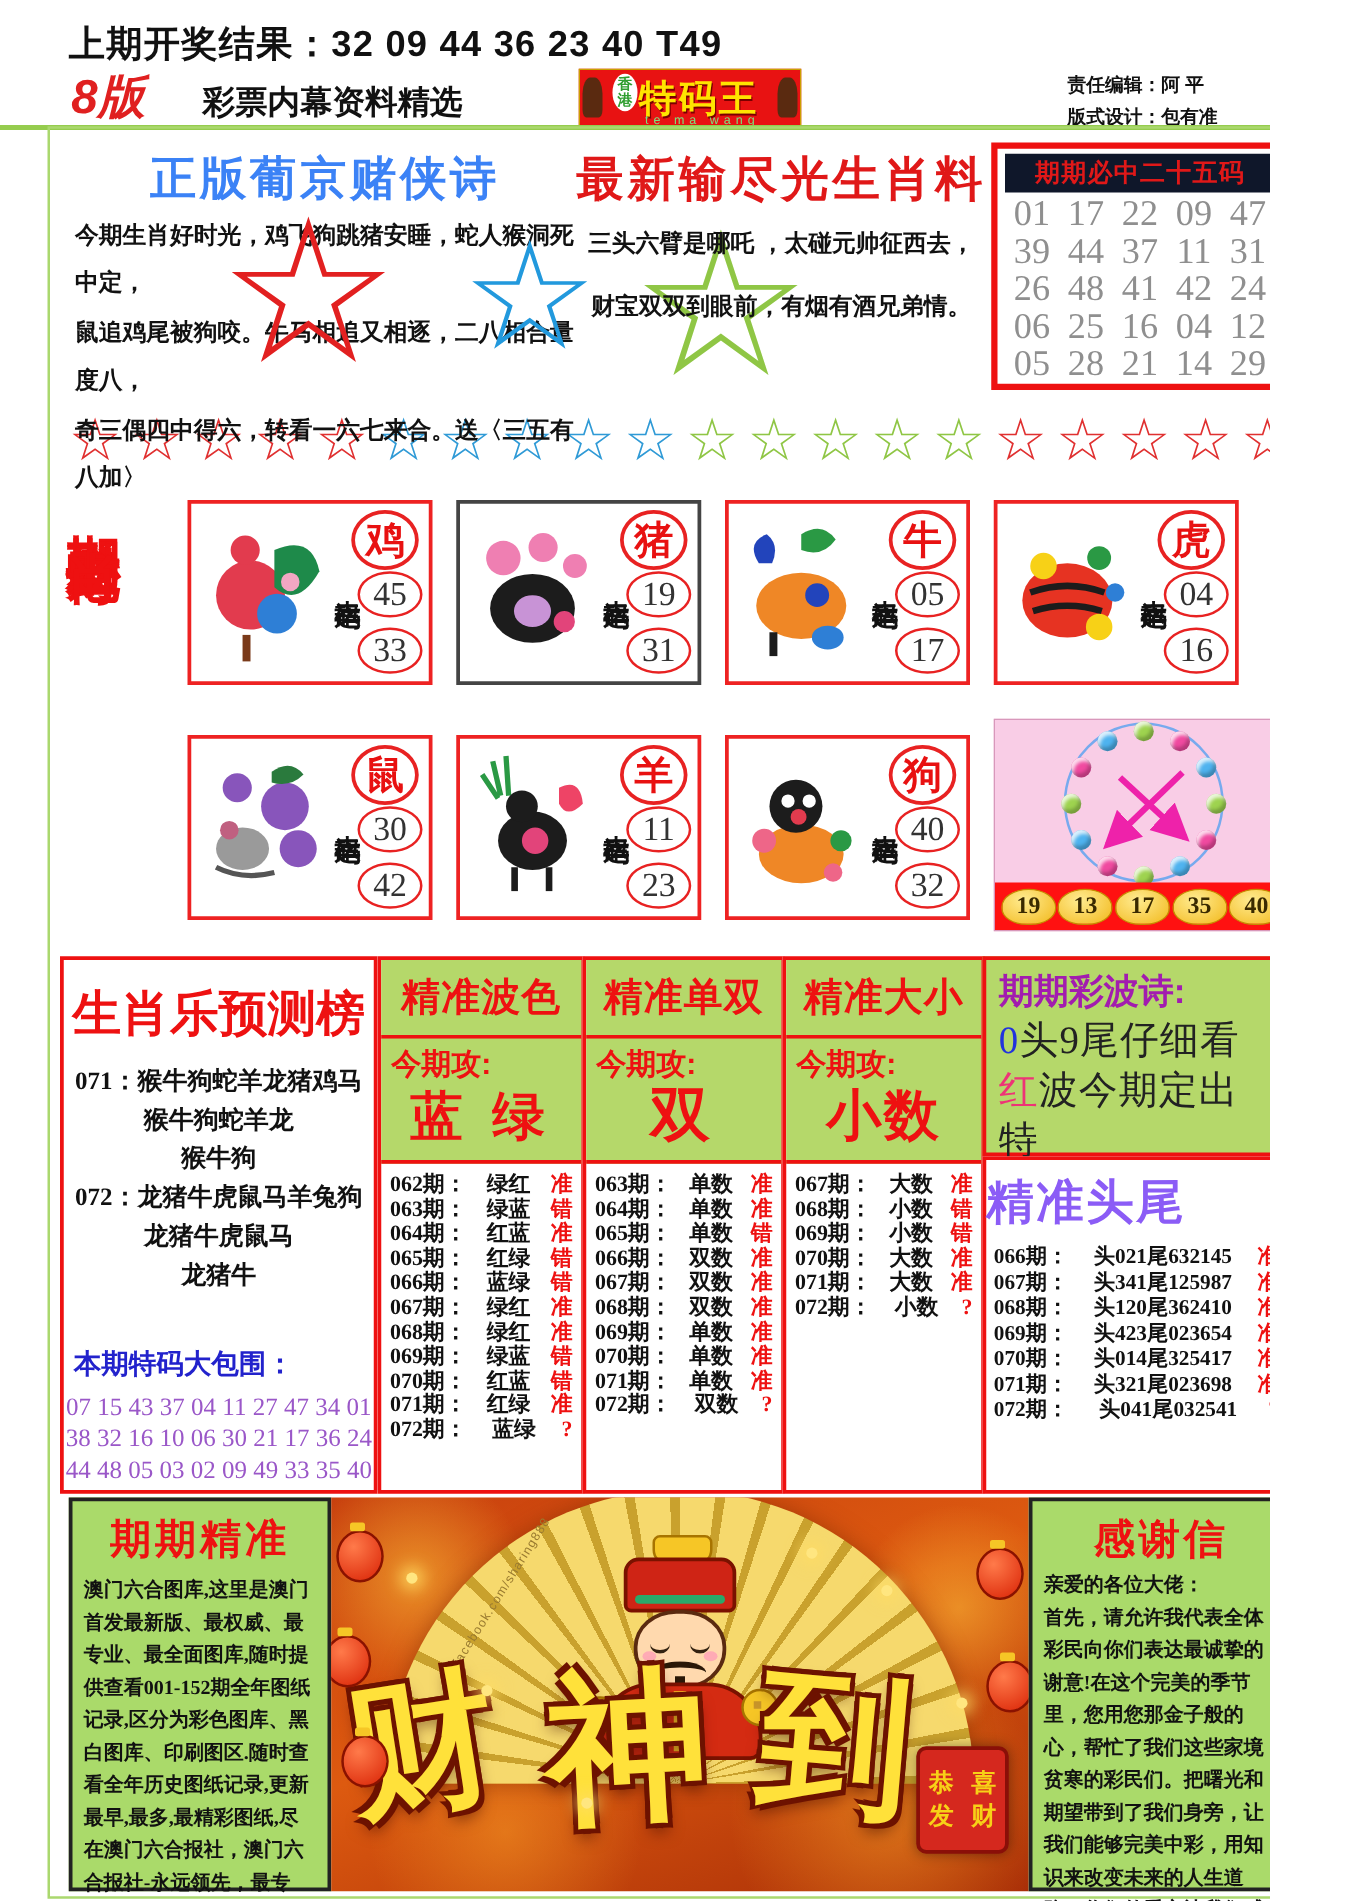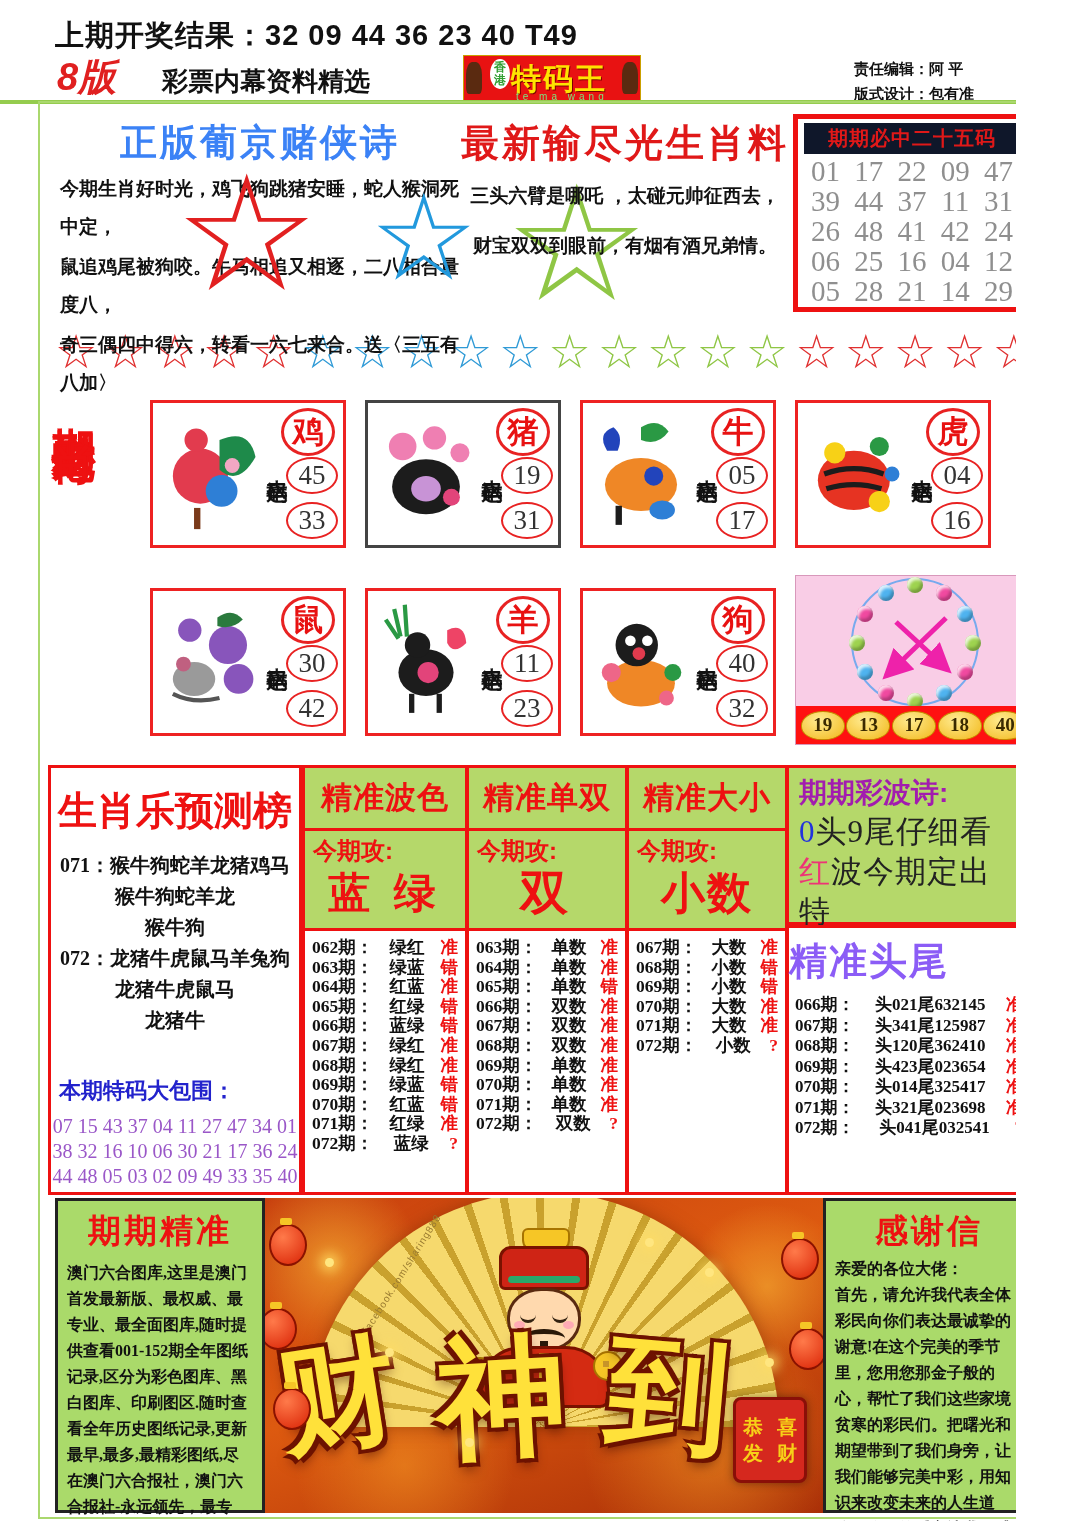--- a/index.html
+++ b/index.html
@@ -468,21 +468,21 @@
 
         <span class="ingot">
           <b>13</b>
         </span>
 
         <span class="ingot">
           <b>17</b>
         </span>
 
         <span class="ingot">
-          <b>18</b>
+          <b>35</b>
         </span>
 
         <span class="ingot">
           <b>40</b>
         </span>
 
     </div>
   </div>
 
   <div class="panel panelA">

